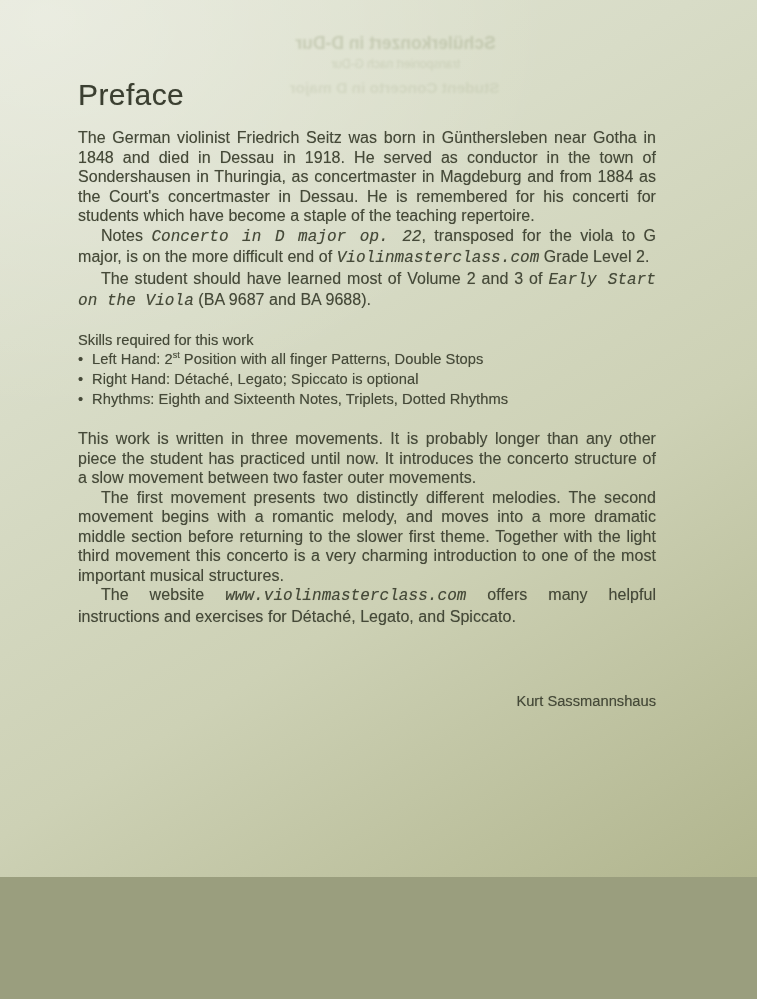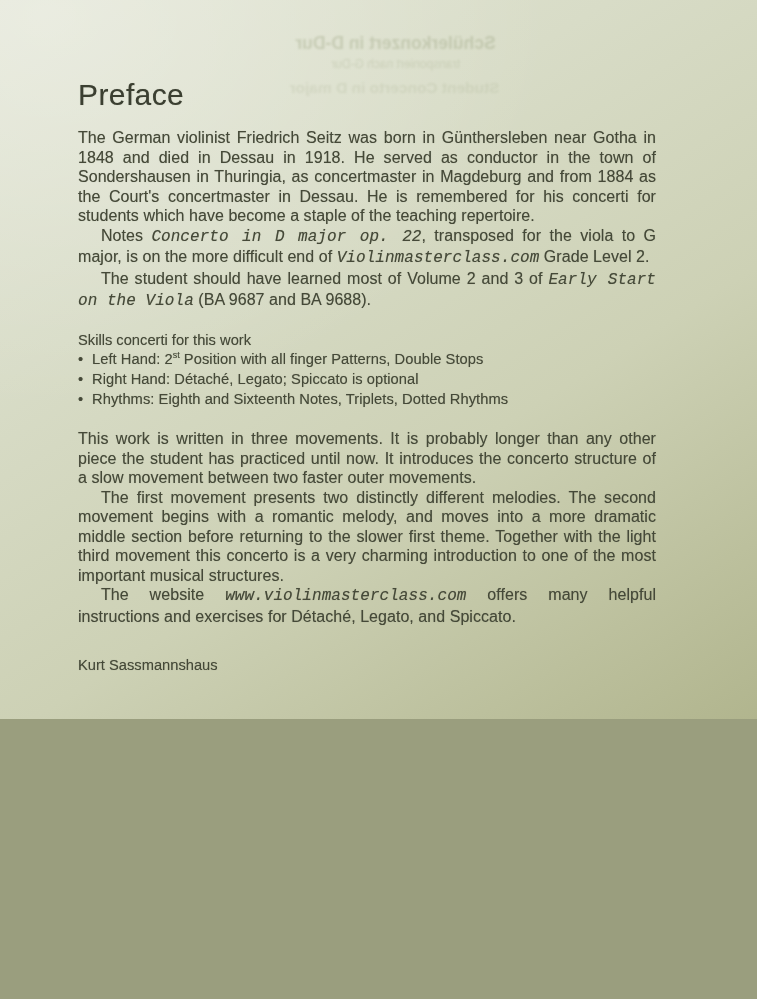--- a/index.html
+++ b/index.html
@@ -2,21 +2,21 @@
 <html><head>
 <meta charset="utf-8">
 <style>
   html, body { margin:0; padding:0; }
   body {
     width:757px; height:999px;
     font-family:"Liberation Sans", sans-serif;
     background:#9a9e7e;
   }
   .page {
-    position:relative; width:757px; height:719px; overflow:hidden;
+    position:relative; width:757px; height:877px; overflow:hidden;
     background:
       radial-gradient(ellipse 820px 640px at 6% 2%, rgba(255,255,255,0.30), rgba(255,255,255,0) 62%),
       linear-gradient(148deg, #e2e5d5 0%, #dade cb 25%, #d5d9c3 38%, #cdd1b5 62%, #bcc09d 85%, #b2b68f 100%);
     background:
       radial-gradient(ellipse 820px 640px at 6% 2%, rgba(255,255,255,0.30), rgba(255,255,255,0) 62%),
       linear-gradient(148deg, #e2e5d5 0%, #d8dcc7 32%, #cdd1b5 62%, #bcc09d 85%, #b1b58e 100%);
   }
   
   .ghost {
     position:absolute; transform:scaleX(-1);
@@ -51,40 +51,40 @@
   sup { font-size:9px; line-height:0; vertical-align:super; }
 
   .skills-title { font-size:14.7px; line-height:19.5px; margin:0; }
   ul.skills-list { list-style:none; margin:0 0 20px 0; padding:0; }
   ul.skills-list li {
     position:relative; padding-left:14px;
     font-size:14.7px; line-height:19.8px; letter-spacing:0.05px;
   }
   ul.skills-list .bullet { position:absolute; left:0; top:0; }
 
-  .signature { margin-top:30px; }
+  .signature { margin-top:66px;text-align:right; }
   .signature p { margin:0; font-size:14.7px; line-height:19.8px; }
 </style>
 </head>
 <body>
 
 <div class="page">
 
   <div class="ghost ghost-line1">Schülerkonzert in D-Dur</div>
   <div class="ghost ghost-line2">transponiert nach G-Dur</div>
   <div class="ghost ghost-line3">Student Concerto in D major</div>
 
   <div class="content">
     <h1 class="heading">Preface</h1>
 
     <p class="para"><span>The German violinist Friedrich Seitz was born in Günthersleben near Gotha in 1848 and died in Dessau in 1918. He served as conductor in the town of Sondershausen in Thuringia, as concertmaster in Magdeburg and from 1884 as the Court's concertmaster in Dessau. He is remembered for his concerti for students which have become a staple of the teaching repertoire.</span></p>
     <p class="para indent"><span>Notes </span><em>Concerto in D major op. 22</em><span>, transposed for the viola to G major, is on the more difficult end of </span><em>Violinmasterclass.com</em><span> Grade Level 2.</span></p>
     <p class="para indent gap-after"><span>The student should have learned most of Volume 2 and 3 of </span><em>Early Start on the Viola</em><span> (BA 9687 and BA 9688).</span></p>
 
-    <p class="skills-title">Skills concerti for this work</p>
+    <p class="skills-title">Skills required for this work</p>
     <ul class="skills-list">
       <li>
         <span class="bullet">•</span>
         <span><span>Left Hand: 2</span><sup>st</sup><span> Position with all finger Patterns, Double Stops</span></span>
       </li>
       <li>
         <span class="bullet">•</span>
         <span><span>Right Hand: Détaché, Legato; Spiccato is optional</span></span>
       </li>
       <li>

